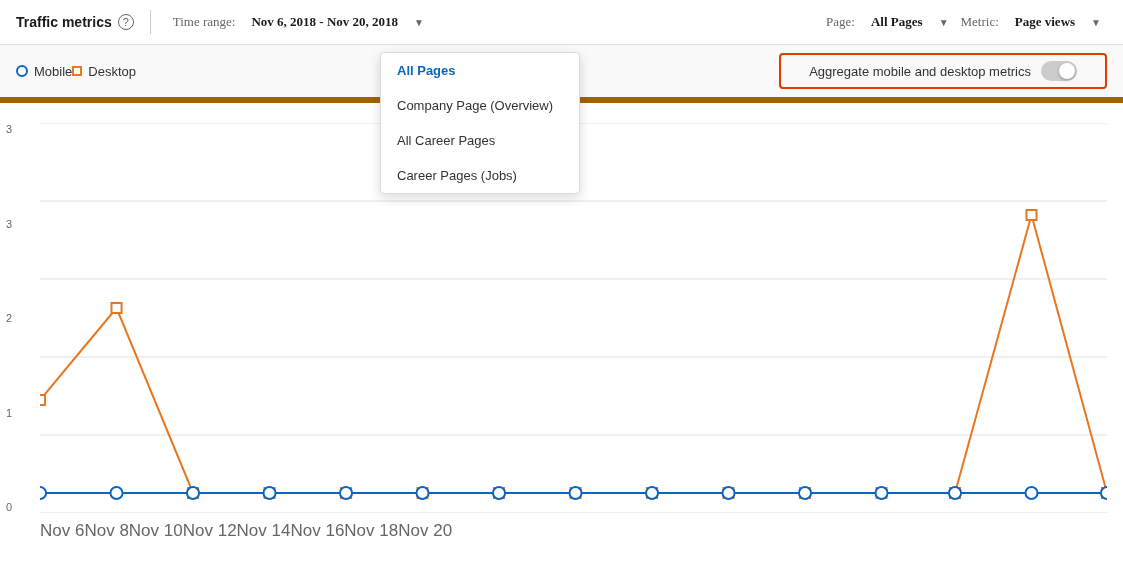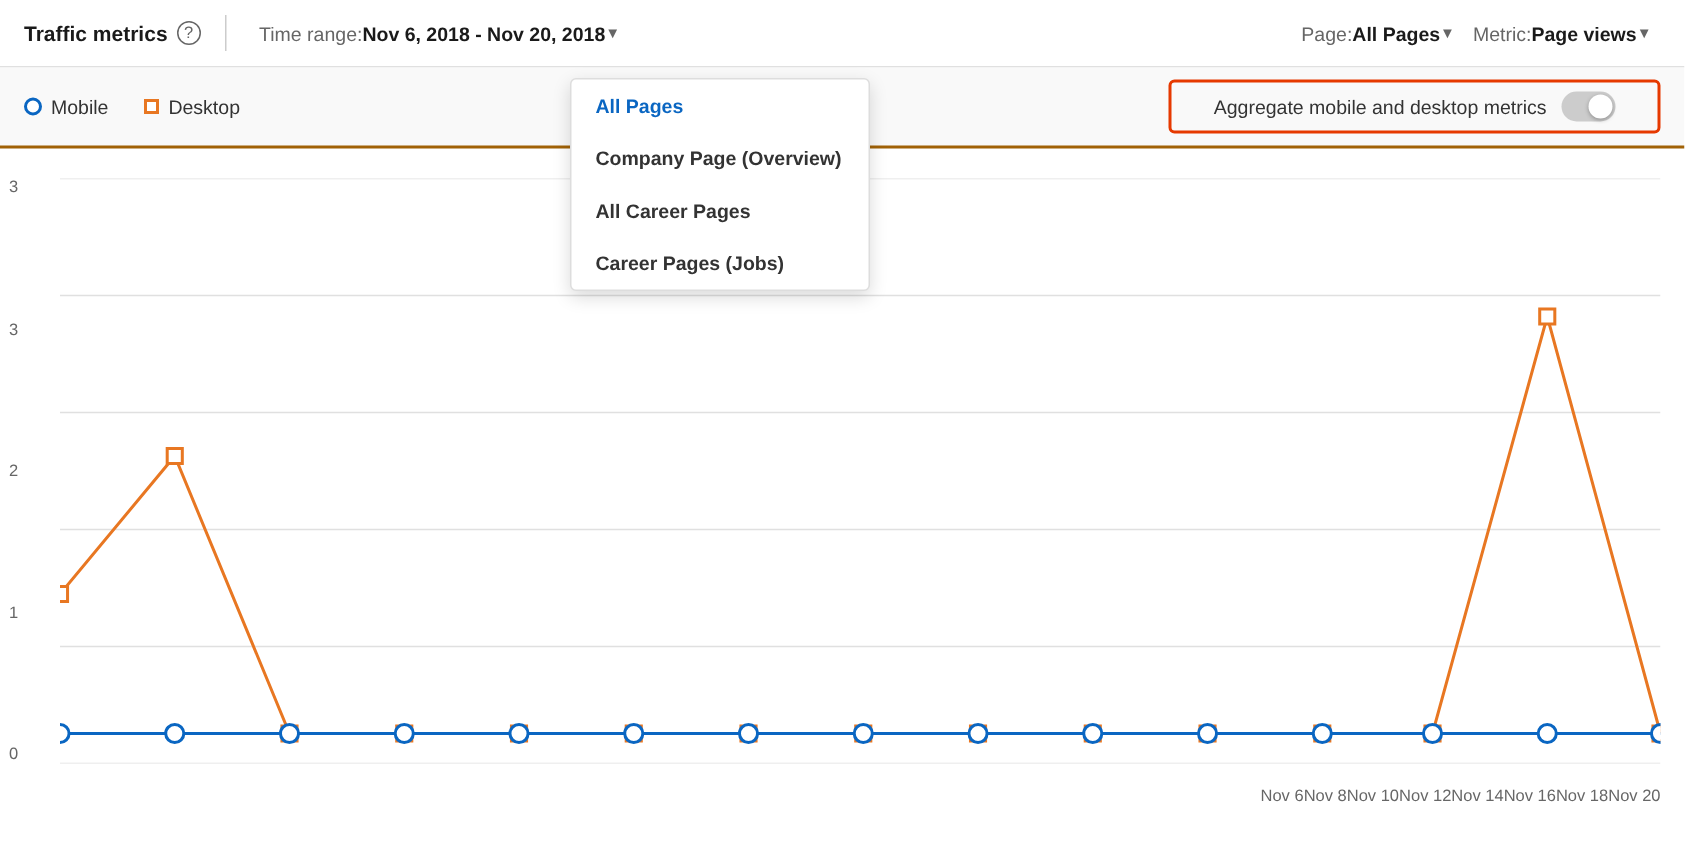--- a/index.html
+++ b/index.html
@@ -35,47 +35,47 @@
       cursor: pointer;
     }
     .divider {
       width: 1px;
       height: 24px;
       background: #ccc;
     }
     .filter-btn {
       display: flex;
       align-items: center;
-      gap: 0;
+      gap: 16px;
       cursor: pointer;
       color: #333;
       font-size: 13px;
       background: none;
       border: none;
       padding: 4px 6px;
+      font-family: Liberation Serif, serif;
     }
     .filter-label {
       color: #666;
     }
     .filter-value {
       font-weight: 600;
       color: #1a1a1a;
     }
     .dropdown-arrow {
       font-size: 10px;
       color: #666;
     }
 
     .legend-bar {
       display: flex;
       align-items: center;
       padding: 8px 16px;
       background: #f9f9f9;
-      border-bottom: 2px solid #a16207;
-      gap: 24px;
+      border-bottom: 6px solid #a16207;
     }
     .legend-item {
       display: flex;
       align-items: center;
       gap: 6px;
       font-size: 13px;
     }
     .legend-circle {
       width: 12px;
       height: 12px;
@@ -143,24 +143,23 @@
       font-size: 11px;
       color: #666;
     }
 
     .x-labels {
       position: absolute;
       bottom: -28px;
       left: 0;
       right: 0;
       display: flex;
-      justify-content: flex-end;
-      font-size: 11px;
-      color: #666;
-      margin-left: 35px;
+      justify-content: flex-start;
+      font-size: 17px;
+      color: #666;
     }
 
     svg.chart-svg {
       position: absolute;
       top: 0; left: 0; right: 0; bottom: 0;
       width: 100%;
       height: 100%;
     }
     .dropdown-menu {
       position: absolute;
@@ -171,21 +170,20 @@
       border-radius: 4px;
       box-shadow: 0 4px 12px rgba(0,0,0,0.15);
       min-width: 200px;
       z-index: 100;
     }
     .dropdown-item {
       padding: 10px 16px;
       cursor: pointer;
       font-size: 13px;
       color: #333;
-      font-weight: bold;
     }
     .dropdown-item.active {
       color: #0a66c2;
       font-weight: 600;
     }
 
     .header-right {
       display: flex;
       align-items: center;
       gap: 0;

